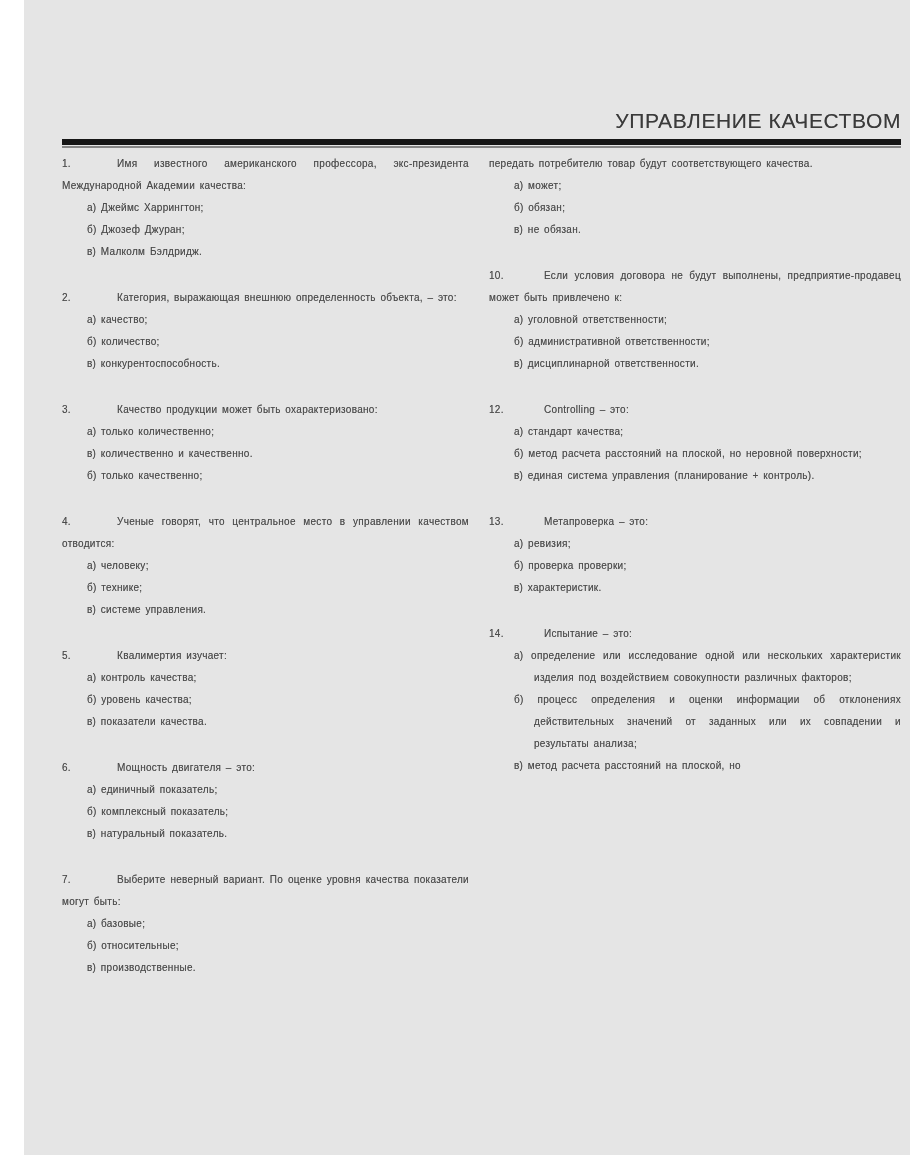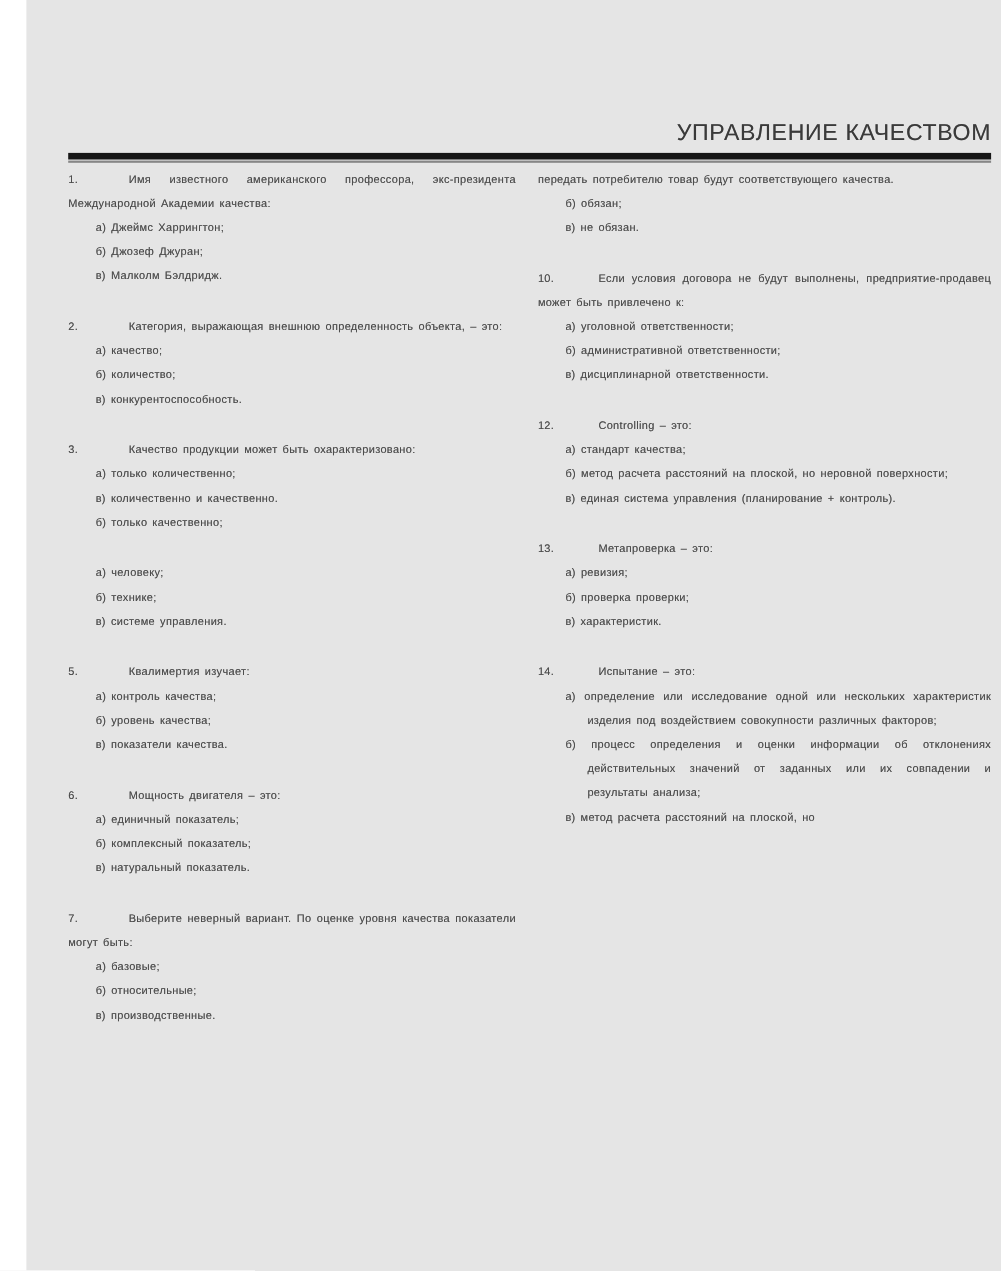--- a/index.html
+++ b/index.html
@@ -103,20 +103,21 @@
         </div>
 
         <div class="qblock">
           <p class="q"><span class="qnum">3.</span><span>Качество продукции может быть охарактеризовано:</span></p>
           <div class="opt">а) только количественно;</div>
           <div class="opt">в) количественно и качественно.</div>
           <div class="opt">б) только качественно;</div>
         </div>
 
         <div class="qblock">
+          <p class="q"><span class="qnum">4.</span><span>Ученые говорят, что центральное место в управлении качеством отводится:</span></p>
           <div class="opt">а) человеку;</div>
           <div class="opt">б) технике;</div>
           <div class="opt">в) системе управления.</div>
         </div>
 
         <div class="qblock">
           <p class="q"><span class="qnum">5.</span><span>Квалимертия изучает:</span></p>
           <div class="opt">а) контроль качества;</div>
           <div class="opt">б) уровень качества;</div>
           <div class="opt">в) показатели качества.</div>
@@ -135,20 +136,21 @@
           <div class="opt">б) относительные;</div>
           <div class="opt">в) производственные.</div>
         </div>
 
       </div>
 
       <div class="col col-right">
 
         <div class="qblock">
           <p class="q">передать потребителю товар будут соответствующего качества.</p>
+          <div class="opt">а) может;</div>
           <div class="opt">б) обязан;</div>
           <div class="opt">в) не обязан.</div>
         </div>
 
         <div class="qblock">
           <p class="q"><span class="qnum">10.</span><span>Если условия договора не будут выполнены, предприятие-продавец может быть привлечено к:</span></p>
           <div class="opt">а) уголовной ответственности;</div>
           <div class="opt">б) административной ответственности;</div>
           <div class="opt">в) дисциплинарной ответственности.</div>
         </div>

